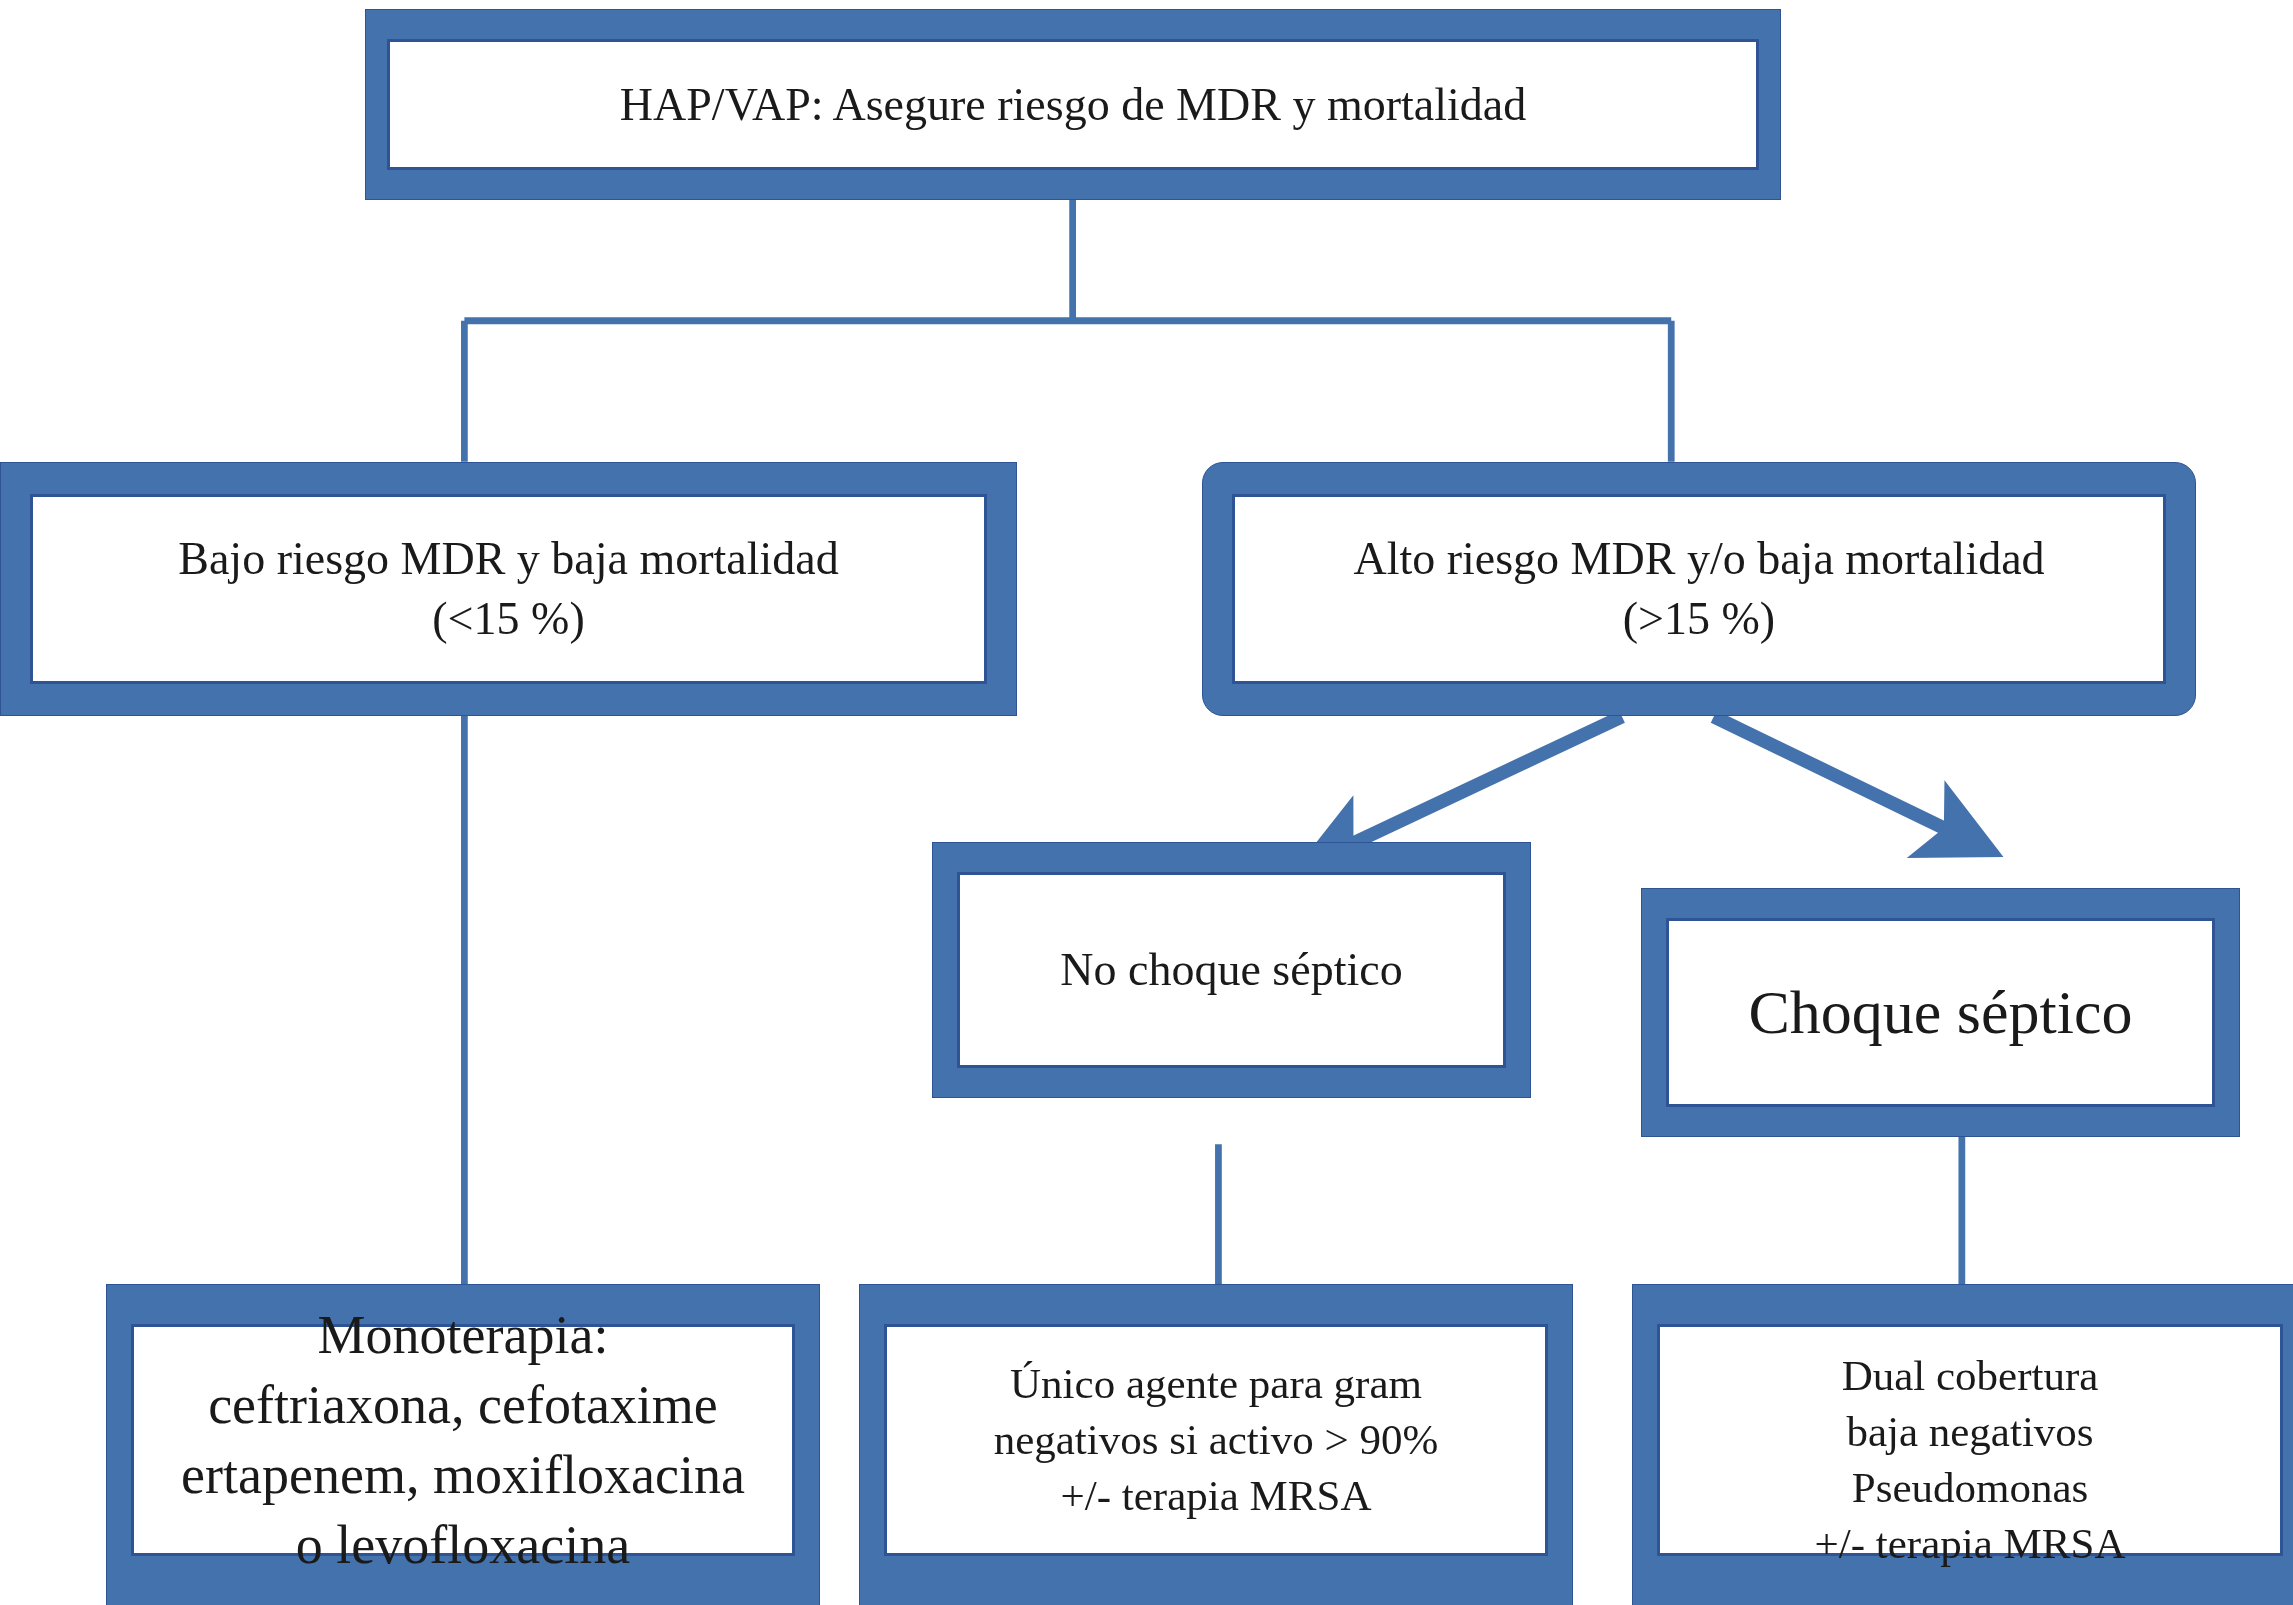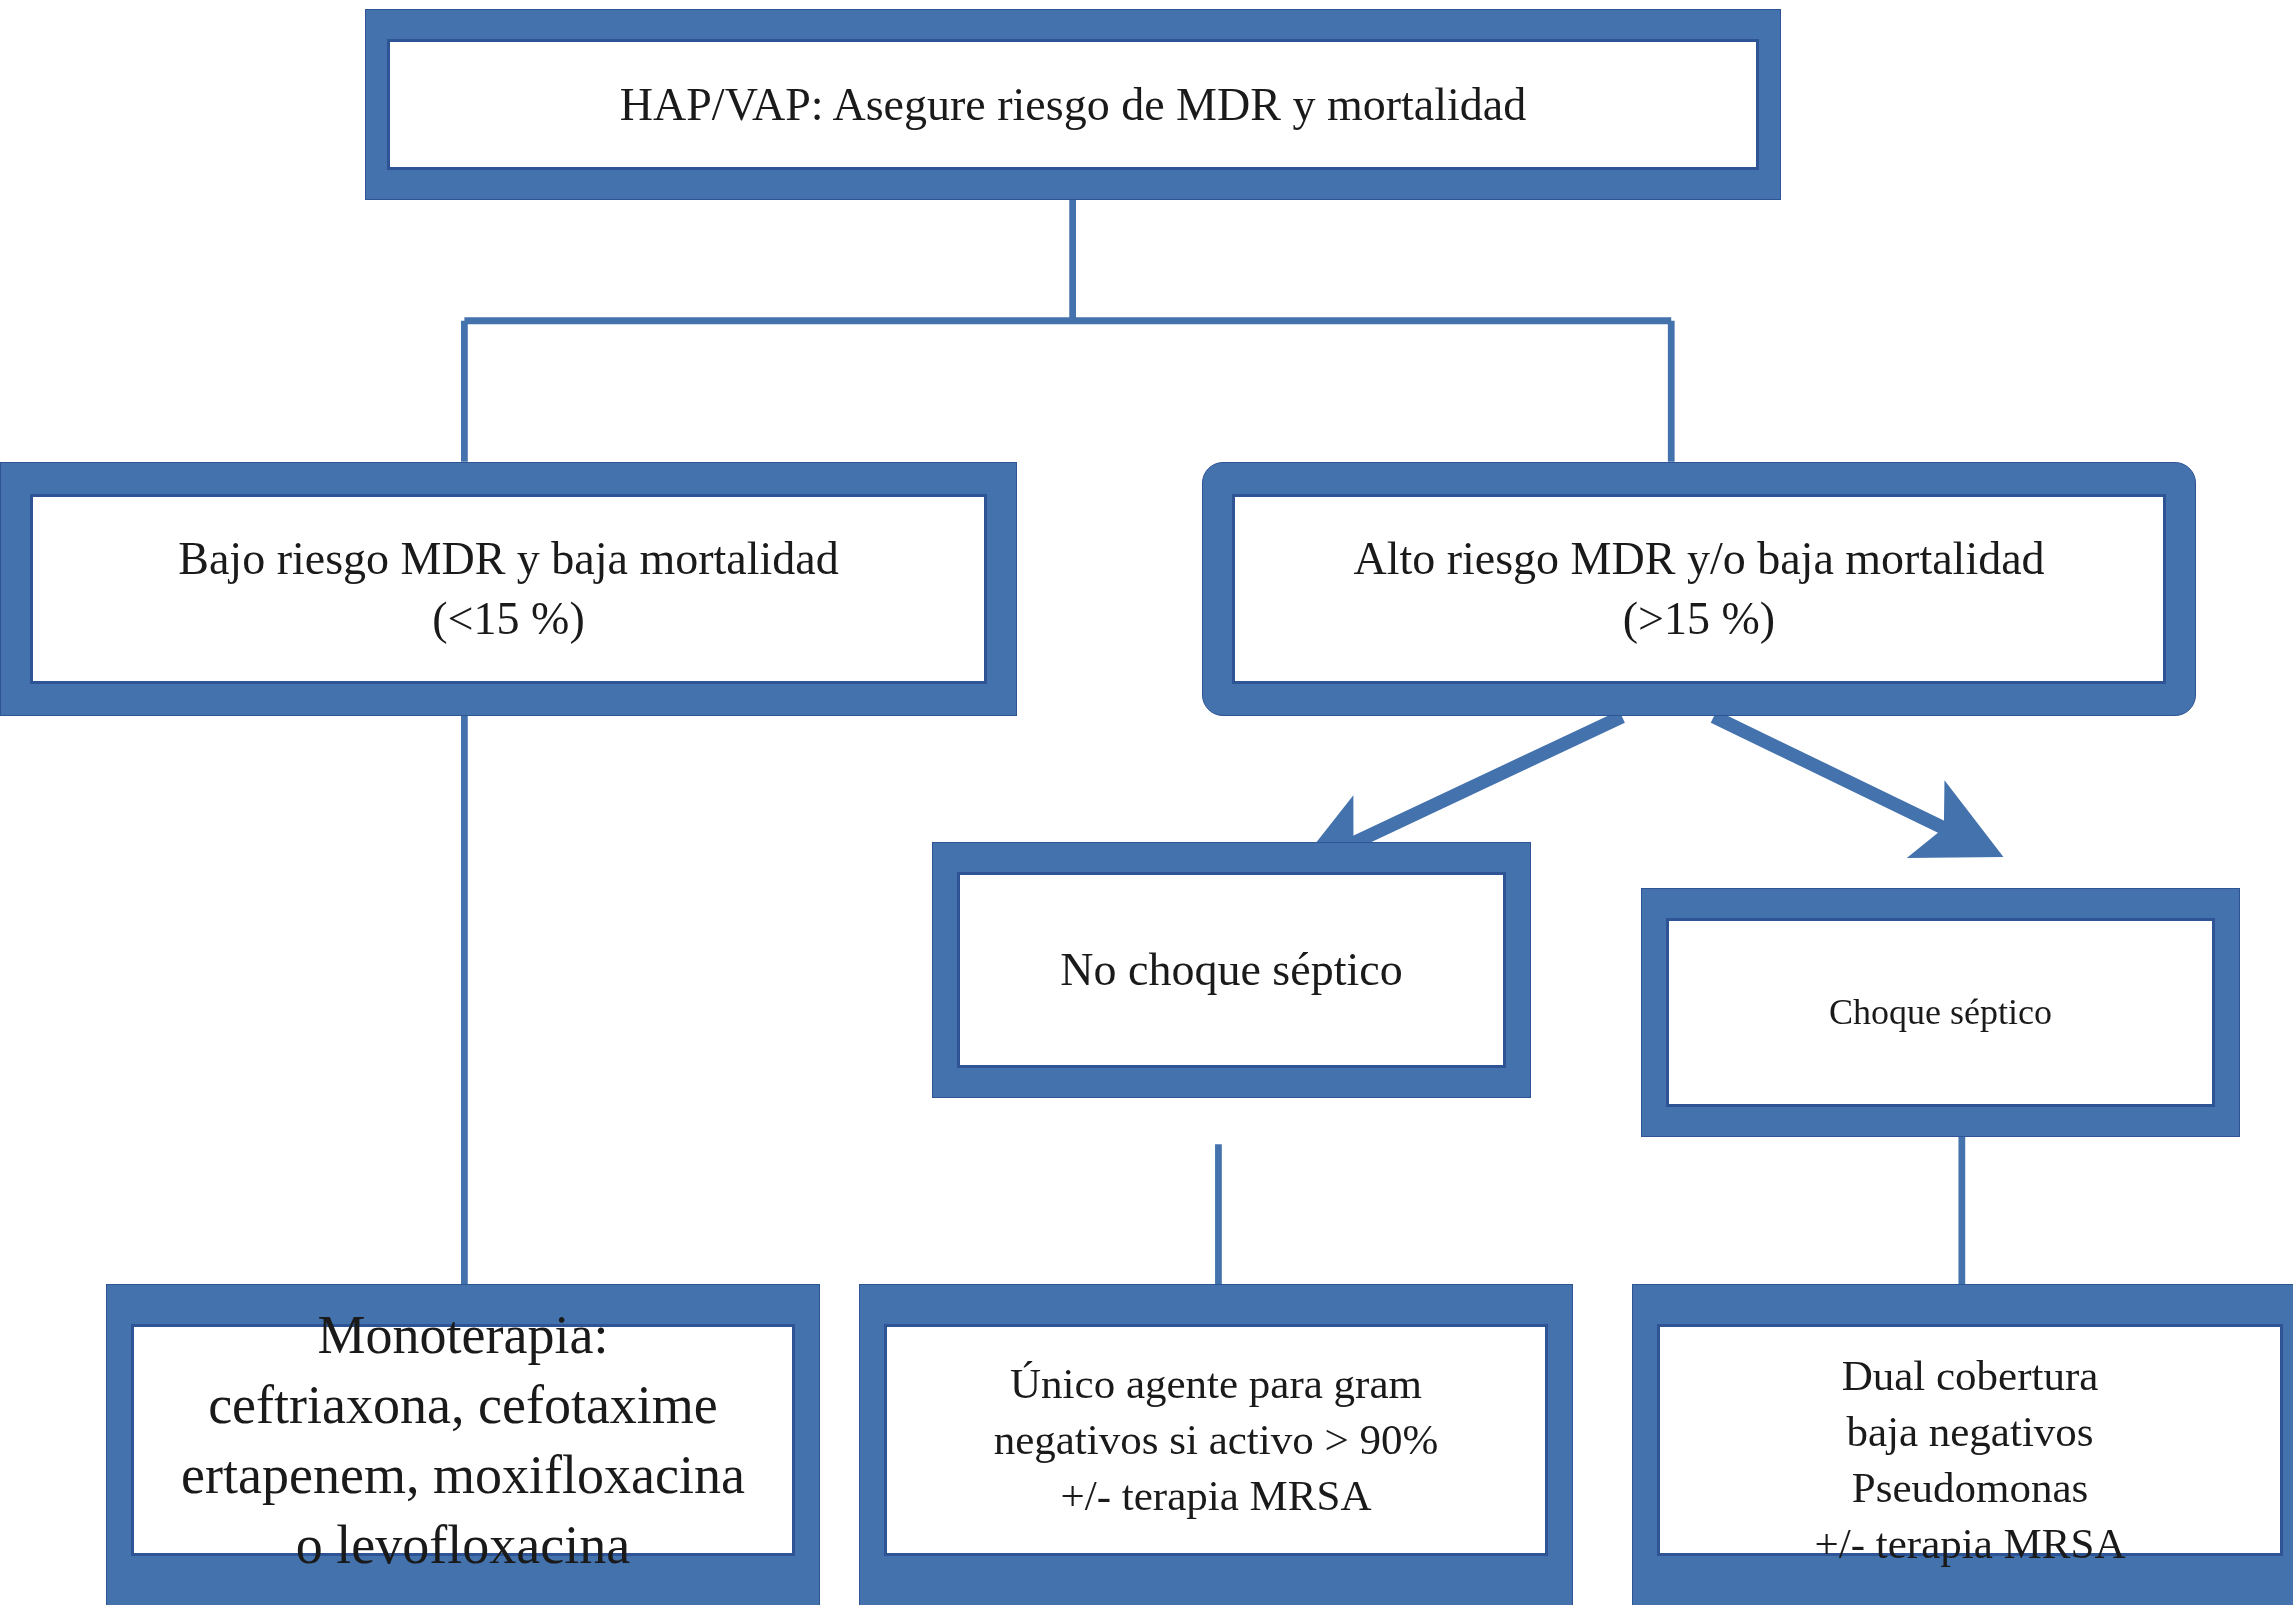--- a/index.html
+++ b/index.html
@@ -62,21 +62,21 @@
   #node-no-shock      { left: 932px;  top: 842px;  width: 599px;  height: 256px; padding: 29px 24px; }
   #node-shock         { left: 1641px; top: 888px;  width: 599px;  height: 249px; padding: 29px 24px; }
   #node-mono          { left: 106px;  top: 1284px; width: 714px;  height: 348px; padding: 39px 24px 75px 24px; }
   #node-single-agent  { left: 859px;  top: 1284px; width: 714px;  height: 348px; padding: 39px 24px 75px 24px; }
   #node-dual          { left: 1632px; top: 1284px; width: 676px;  height: 348px; padding: 39px 24px 75px 24px; }
 
   #node-root .label         { font-size: 46px; }
   #node-low-risk .label     { font-size: 46px; }
   #node-high-risk .label    { font-size: 46px; }
   #node-no-shock .label     { font-size: 46px; }
-  #node-shock .label        { font-size: 36px; }
+  #node-shock .label        { font-size: 62px; }
   #node-mono .label         { font-size: 54px; }
   #node-single-agent .label { font-size: 43px; }
   #node-dual .label         { font-size: 43px; margin-top: 40px; }
 </style>
 </head>
 <body>
 
 <div id="stage">
 
   <svg id="connectors" viewBox="0 0 2375 1663" width="2293" height="1606">

